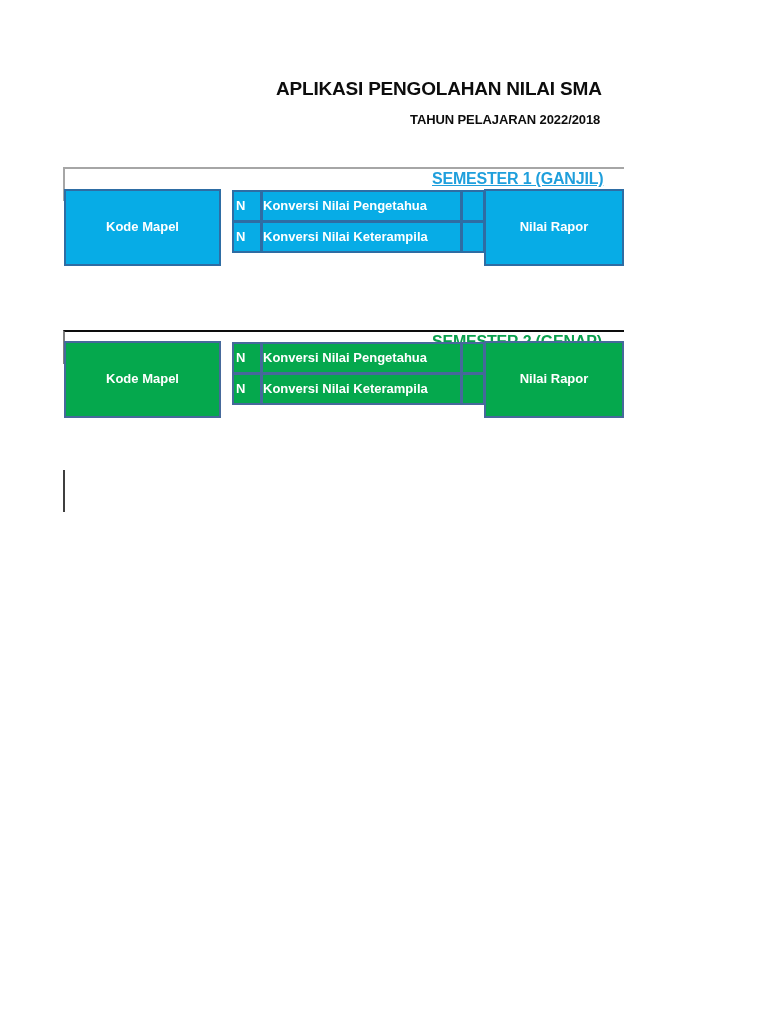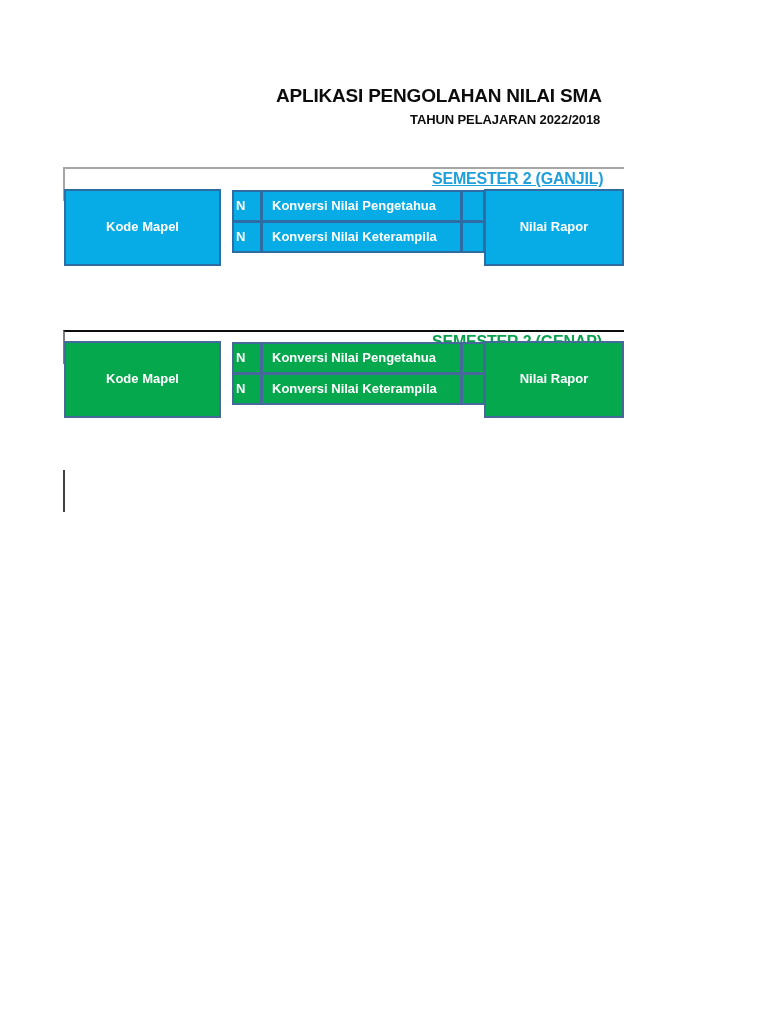--- a/index.html
+++ b/index.html
@@ -23,21 +23,21 @@
     top: 0;
     width: 624px;
     height: 1024px;
     overflow: hidden;
   }
 
   
   .title-main {
     position: absolute;
     left: 276px;
-    top: 85px;
+    top: 78px;
     white-space: nowrap;
     font-size: 19px;
     font-weight: bold;
     color: #0d0d0d;
     letter-spacing: -0.2px;
   }
   .title-sub {
     position: absolute;
     left: 410px;
     top: 112px;
@@ -110,21 +110,20 @@
     background: #05A84D;
     border: 2px solid #46699B;
   }
   .hblock.narrow {
     font-size: 13px;
     justify-content: flex-start;
     padding-left: 2px;
   }
   .hblock.wide-text {
     justify-content: flex-start;
-    padding-left: 9px;
   }
 
   
   .stray-line {
     position: absolute;
     left: 63px;
     top: 470px;
     width: 2px;
     height: 42px;
     background: #3f3f3f;
@@ -132,21 +131,21 @@
 </style>
 </head>
 <body>
 
 <div class="sheet-clip">
 
   <div class="title-main">APLIKASI PENGOLAHAN NILAI SMA</div>
   <div class="title-sub">TAHUN PELAJARAN 2022/2018</div>
 
   <div class="sem-frame s1"></div>
-  <div class="sem-label s1">SEMESTER 2 (GANJIL)</div>
+  <div class="sem-label s1">SEMESTER 1 (GANJIL)</div>
 
   <div class="hblock blue" style="left:64px; top:189px; width:157px; height:77px;">Kode Mapel</div>
 
   <div class="hblock blue narrow" style="left:232px; top:190px; width:30px; height:32px;">N</div>
   <div class="hblock blue narrow" style="left:232px; top:221px; width:30px; height:32px;">N</div>
 
   <div class="hblock blue wide-text" style="left:261px; top:190px; width:201px; height:32px;">Konversi Nilai Pengetahua</div>
   <div class="hblock blue wide-text" style="left:261px; top:221px; width:201px; height:32px;">Konversi Nilai Keterampila</div>
 
   <div class="hblock blue narrow" style="left:461px; top:190px; width:24px; height:32px;"></div>

